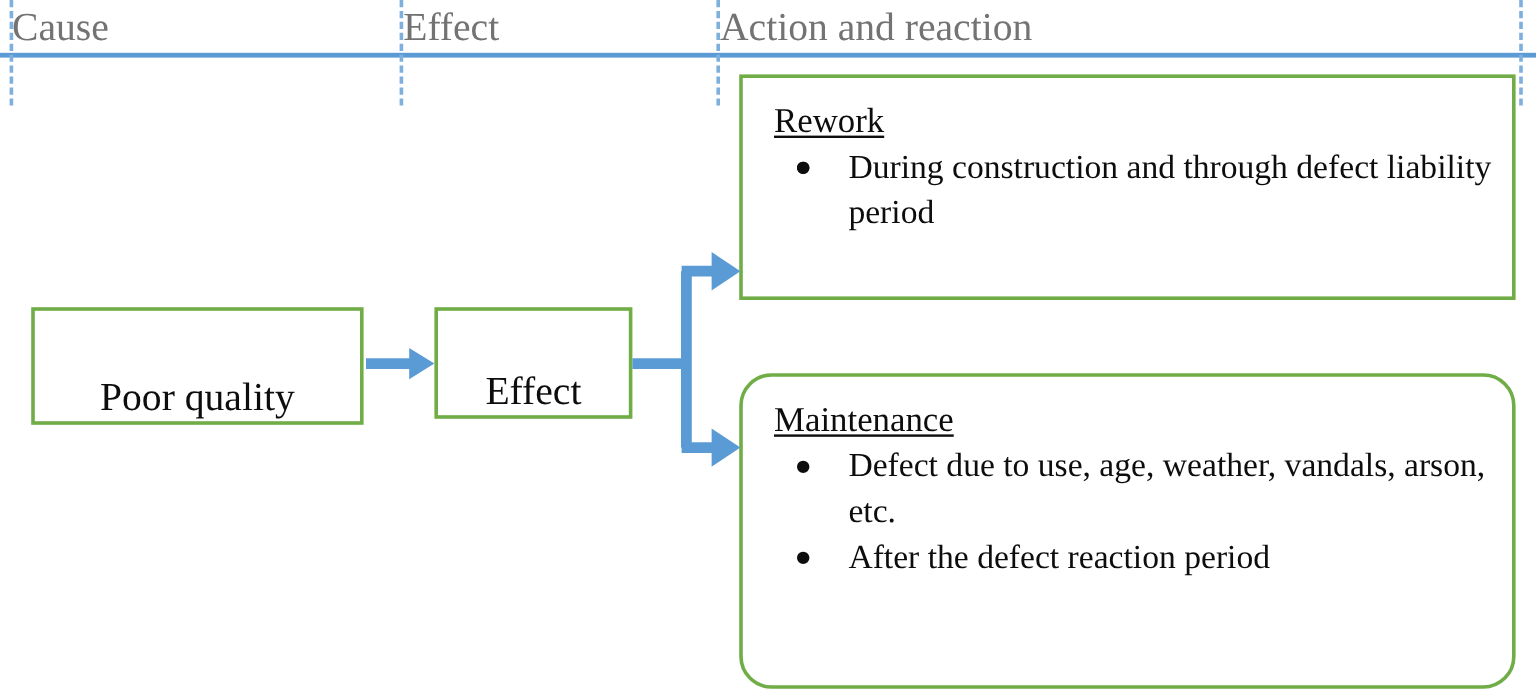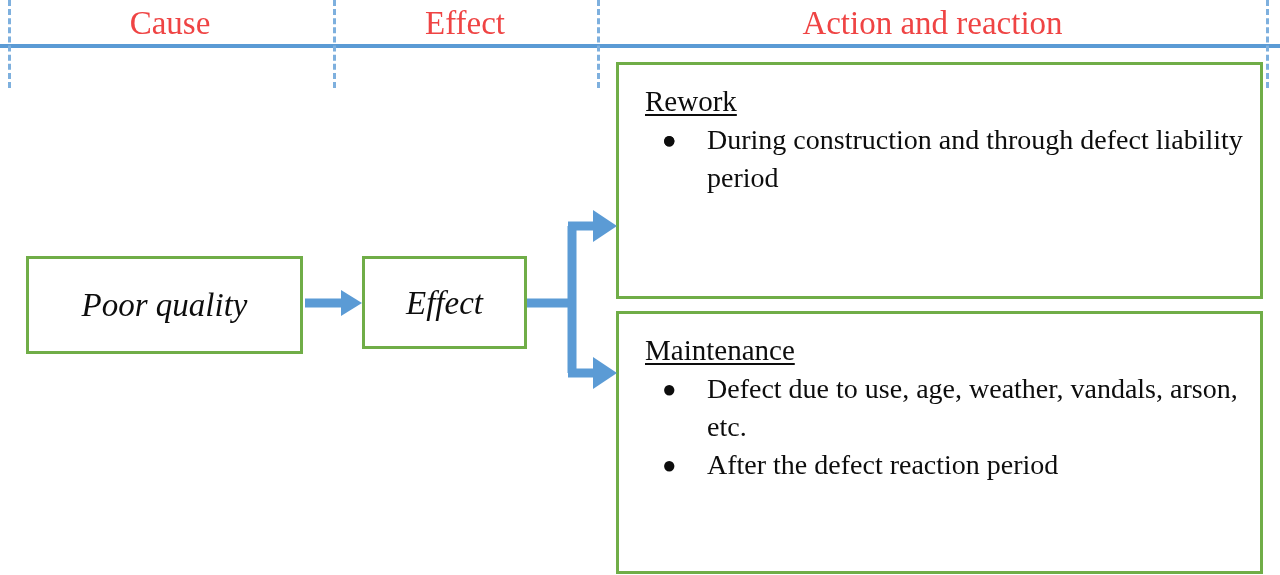--- a/index.html
+++ b/index.html
@@ -18,22 +18,22 @@
     background: #ffffff;
     overflow: hidden;
   }
 
   
   .hdr-label {
     position: absolute;
     top: 2px;
     font-size: 33px;
     line-height: 42px;
-    color: #ef4444;
-    text-align: center;
+    color: #737373;
+    text-align: left;
     white-space: nowrap;
   }
   #hdr-cause   { left: 10px;  width: 320px; }
   #hdr-effect  { left: 336px; width: 258px; }
   #hdr-action  { left: 600px; width: 665px; }
 
   .hline {
     position: absolute;
     left: 0;
     top: 44px;
@@ -52,36 +52,35 @@
 
   
   .gbox {
     position: absolute;
     box-sizing: border-box;
     border: 3px solid #70ad47;
     background: #ffffff;
   }
   .gbox-centered {
     display: flex;
-    align-items: center;
+    align-items: flex-end;
     justify-content: center;
-    font-style: italic;
   }
   .gbox-label {
     font-size: 33px;
     line-height: 38px;
     color: #0d0d0d;
     white-space: nowrap;
   }
 
   #box-poor-quality { left: 26px;  top: 256px; width: 277px; height: 98px; }
   #box-defect       { left: 362px; top: 256px; width: 165px; height: 93px; }
 
-  #box-rework       { left: 616px; top: 62px;  width: 647px; height: 237px; }
-  #box-maintenance  { left: 616px; top: 311px; width: 647px; height: 263px; }
+  #box-rework       { left: 616px; top: 62px;  width: 647px; height: 188px; }
+  #box-maintenance  { left: 616px; top: 311px; width: 647px; height: 263px; border-radius: 27px; }
 
   .panel-inner {
     position: absolute;
     left: 26px;
     top: 18px;
     right: 10px;
   }
   .panel-title {
     font-size: 29px;
     line-height: 36px;

